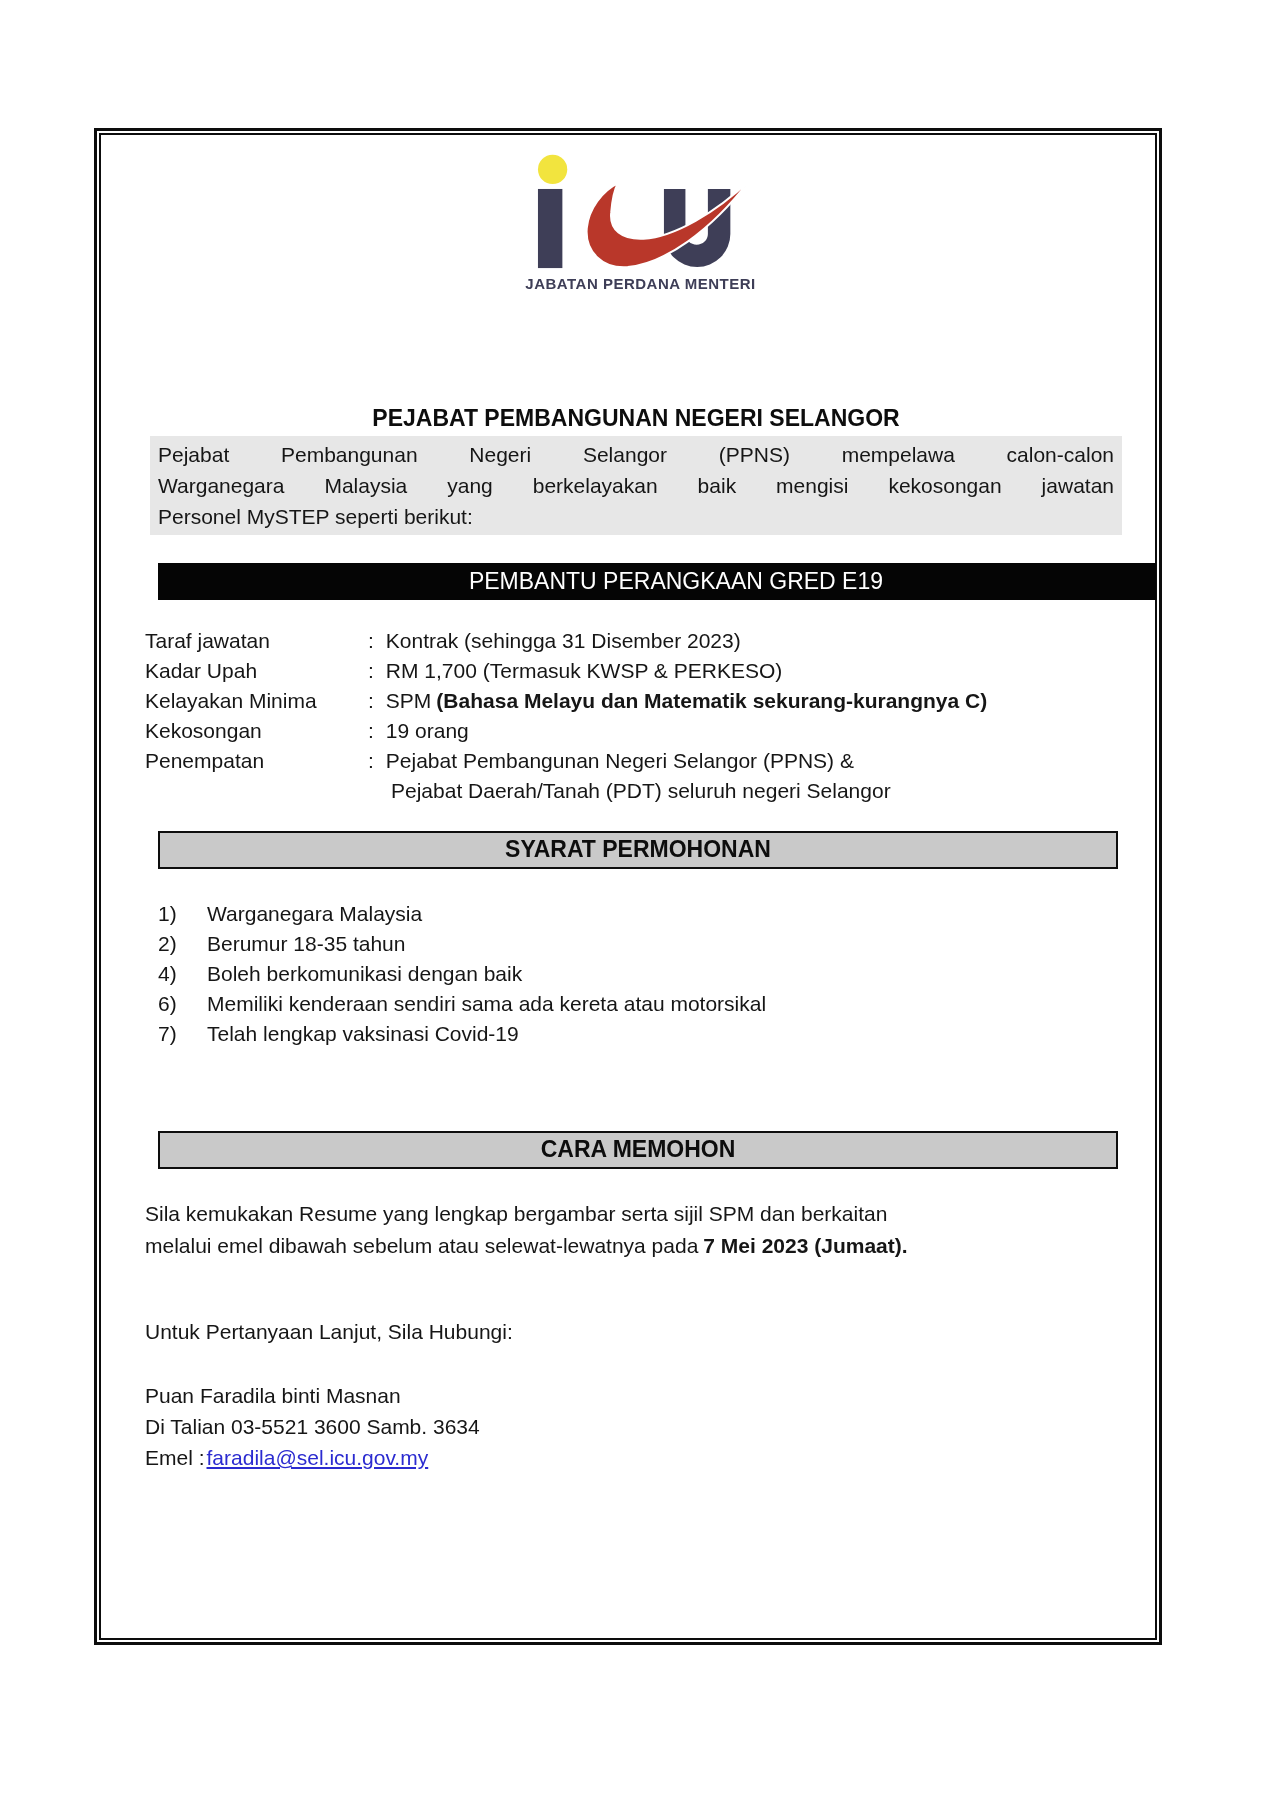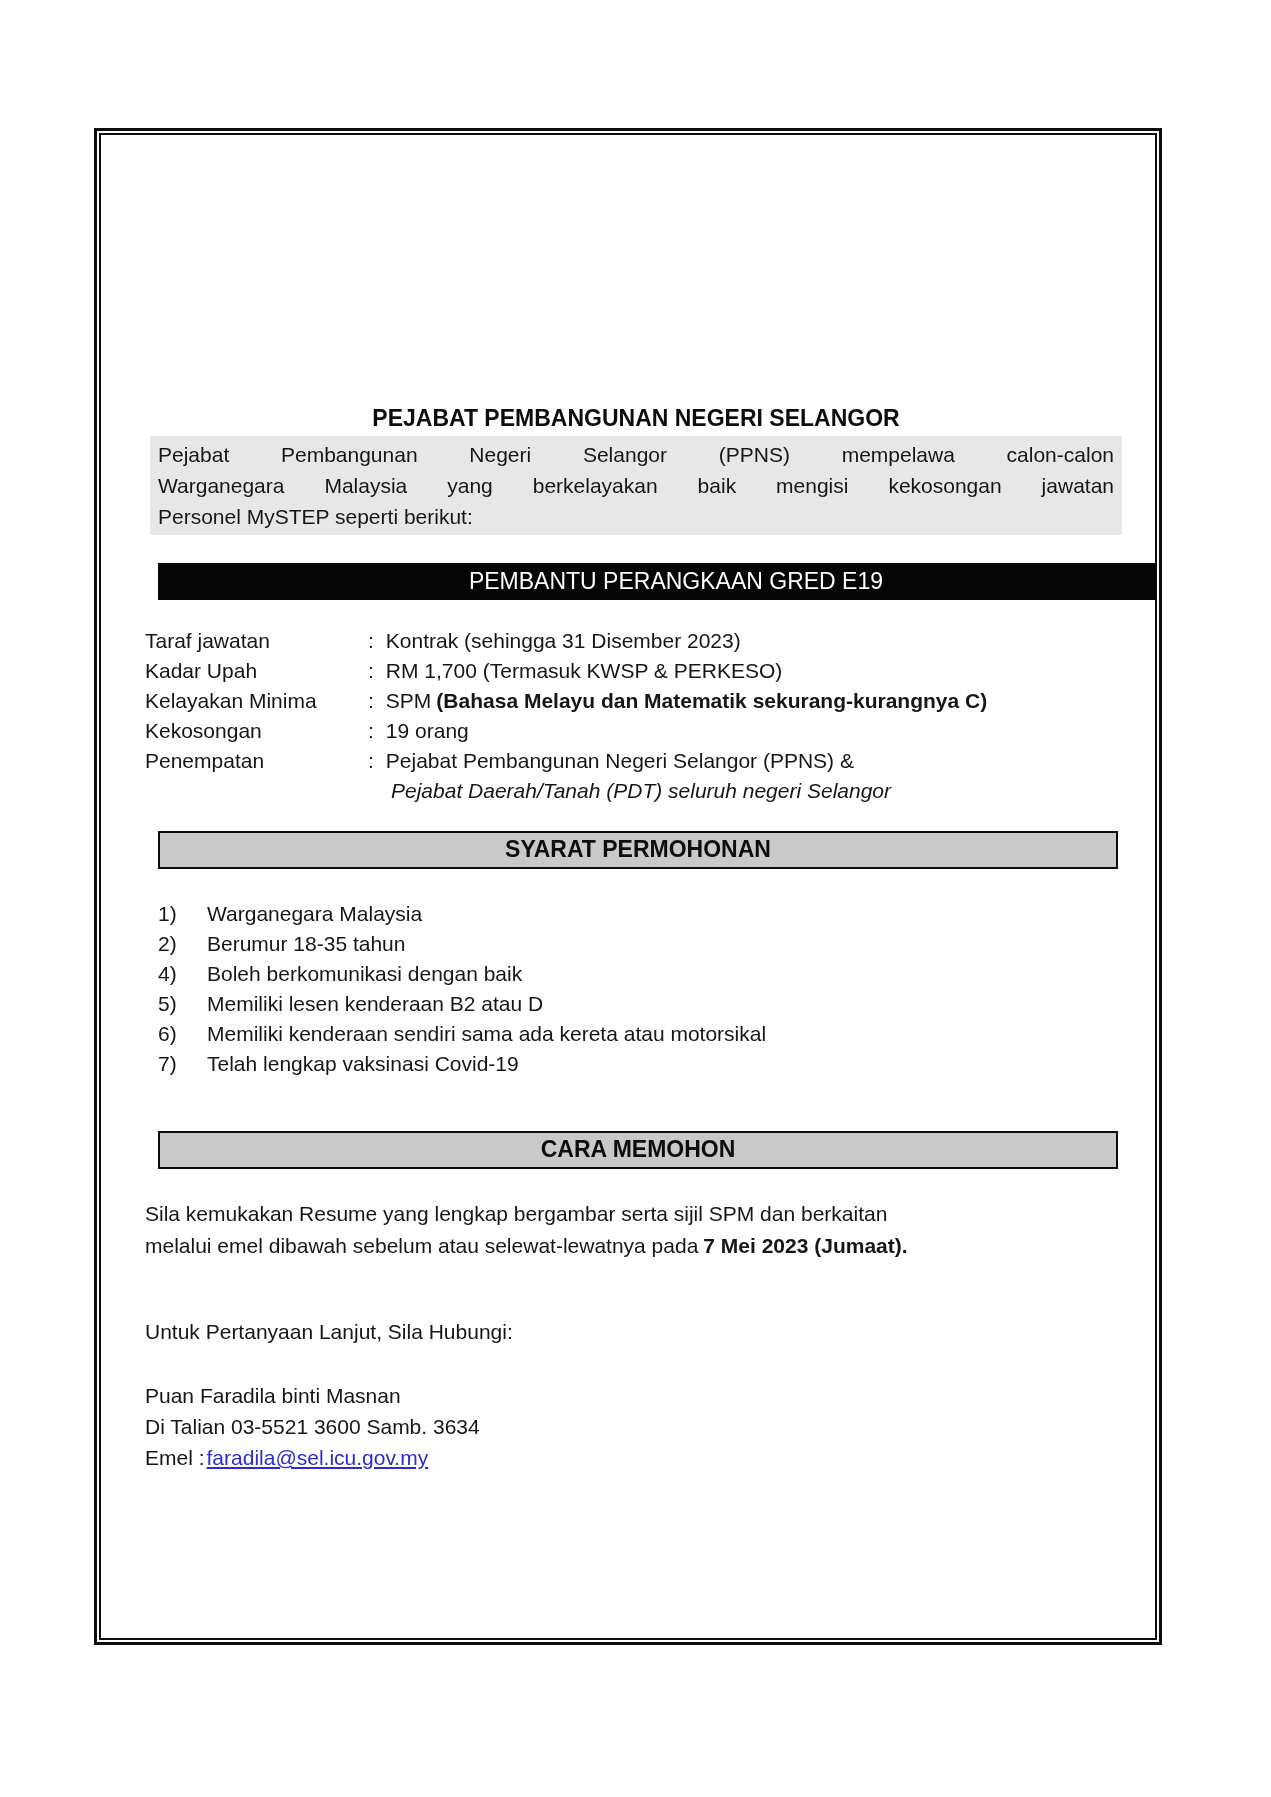--- a/index.html
+++ b/index.html
@@ -21,21 +21,21 @@
   .intro .jline{text-align:justify;text-align-last:justify;}
   .intro .lline{text-align:left;}
 
   .banner-black{position:absolute;left:158px;top:563px;width:960px;height:37px;background:#050505;
         color:#ffffff;font-size:23px;font-weight:400;text-align:center;line-height:37px;padding-left:38px;}
 
   .details{position:absolute;left:145px;top:626px;font-size:21px;line-height:30px;}
   .dlabel{display:inline-block;width:223px;}
   .dcolon{display:inline-block;margin-right:12px;}
   .dvalue .vbold{font-weight:700;margin-left:5px;}
-  .dvalue2{padding-left:246px;font-style:italic;}
+  .dvalue2{padding-left:246px;}
 
   .banner-gray{position:absolute;left:158px;width:960px;height:38px;background:#c9c9c9;
         border:2px solid #0d0d0d;box-sizing:border-box;color:#0d0d0d;
         font-size:23px;font-weight:700;text-align:center;line-height:33px;}
   #syarat-banner{top:831px;}
   #cara-banner{top:1131px;}
 
   .list{position:absolute;left:158px;top:899px;font-size:21px;line-height:30px;}
   .num{display:inline-block;width:49px;}
 
@@ -48,20 +48,30 @@
 </style>
 </head>
 <body>
 
 <div id="page">
 
   <div class="frame-outer">
     <div class="frame-inner"></div>
   </div>
 
+  <div class="logo">
+    <svg width="225" height="125" viewBox="0 0 230 128">
+      <circle cx="25" cy="24" r="15" fill="#f2e43e"></circle>
+      <rect x="10" y="44" width="25" height="81" fill="#3e3e57"></rect>
+      <path d="M139,44 L139,90 A34,34 0 0 0 207,90 L207,44 L184,44 L184,90 A11.5,11 0 0 1 161,90 L161,44 Z" fill="#3e3e57"></path>
+      <path d="M92,38 C76,46 62,64 60,84 C58,108 76,126 102,124 C140,120 186,88 227,35
+               C192,68 150,93 118,95 C96,96 83,86 85,68 C86,56 88,45 92,38 Z" stroke="#ffffff" stroke-width="2" fill="#b9372a"></path>
+    </svg>
+    <div class="logo-caption">JABATAN PERDANA MENTERI</div>
+  </div>
 
   <div class="header">
     <div>PEJABAT PEMBANGUNAN NEGERI SELANGOR</div>
     <div>UNIT PENYELARASAN&nbsp; PELAKSANAAN, JABATAN PERDANA MENTERI</div>
   </div>
 
   <div class="intro">
     <div class="jline">Pejabat Pembangunan Negeri Selangor (PPNS) mempelawa calon-calon</div>
     <div class="jline">Warganegara Malaysia yang berkelayakan baik mengisi kekosongan jawatan</div>
     <div class="lline">Personel MySTEP seperti berikut:</div>
@@ -87,21 +97,20 @@
     </div>
     <div class="dvalue2">Pejabat Daerah/Tanah (PDT) seluruh negeri Selangor</div>
   </div>
 
   <div id="syarat-banner" class="banner-gray">SYARAT PERMOHONAN</div>
 
   <div class="list">
     <div><span class="num">1)</span><span>Warganegara Malaysia</span></div>
     <div><span class="num">2)</span><span>Berumur 18-35 tahun</span></div>
     <div><span class="num">4)</span><span>Boleh berkomunikasi dengan baik</span></div>
-    <div><span class="num">5)</span><span>Memiliki lesen kenderaan B2 atau D</span></div>
     <div><span class="num">6)</span><span>Memiliki kenderaan sendiri sama ada kereta atau motorsikal</span></div>
     <div><span class="num">7)</span><span>Telah lengkap vaksinasi Covid-19</span></div>
   </div>
 
   <div id="cara-banner" class="banner-gray">CARA MEMOHON</div>
 
   <div class="paragraph">
     <span>Sila kemukakan Resume yang lengkap bergambar serta sijil SPM dan berkaitan</span><br>
     <span>melalui emel dibawah sebelum atau selewat-lewatnya pada</span><b>7 Mei 2023 (Jumaat).</b>
   </div>

